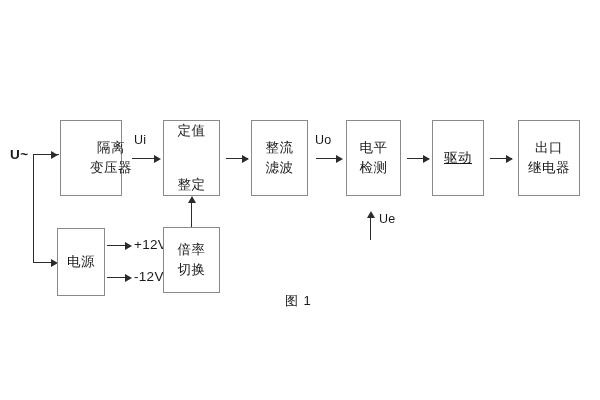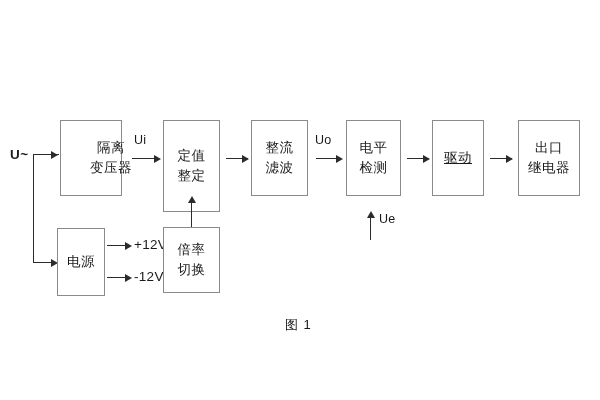--- a/index.html
+++ b/index.html
@@ -63,21 +63,20 @@
     border-left: 4px solid transparent;
     border-right: 4px solid transparent;
     border-bottom: 7px solid #2b2b2b;
   }
   .caption {
     position: absolute;
     font-size: 13px;
     letter-spacing: 1px;
     color: #1a1a1a;
     white-space: nowrap;
-    margin-top: 24px;
   }
   .term {
     position: absolute;
     font-size: 13.5px;
     font-weight: bold;
     letter-spacing: 0.5px;
     white-space: nowrap;
     color: #1a1a1a;
   }
   .rail-label {
@@ -106,21 +105,21 @@
 
   <div class="box" style="left:60px; top:120px; width:62px; height:76px;padding-left:40px;">
     <span class="ln">隔离</span>
     <span class="ln">变压器</span>
   </div>
 
   <div class="sig-label" style="left:134px; top:133px;">Ui</div>
   <div class="rail h-line" style="left:132px; top:158px; width:24px;"></div>
   <div class="arrow-r" style="left:154px; top:155px;"></div>
 
-  <div class="box" style="left:163px; top:120px; width:57px; height:92px;">
+  <div class="box" style="left:163px; top:120px; width:57px; height:76px;justify-content:space-between;">
     <span class="ln">定值</span>
     <span class="ln">整定</span>
   </div>
 
   <div class="rail h-line" style="left:226px; top:158px; width:22px;"></div>
   <div class="arrow-r" style="left:242px; top:155px;"></div>
 
   <div class="box" style="left:251px; top:120px; width:57px; height:76px;">
     <span class="ln">整流</span>
     <span class="ln">滤波</span>

